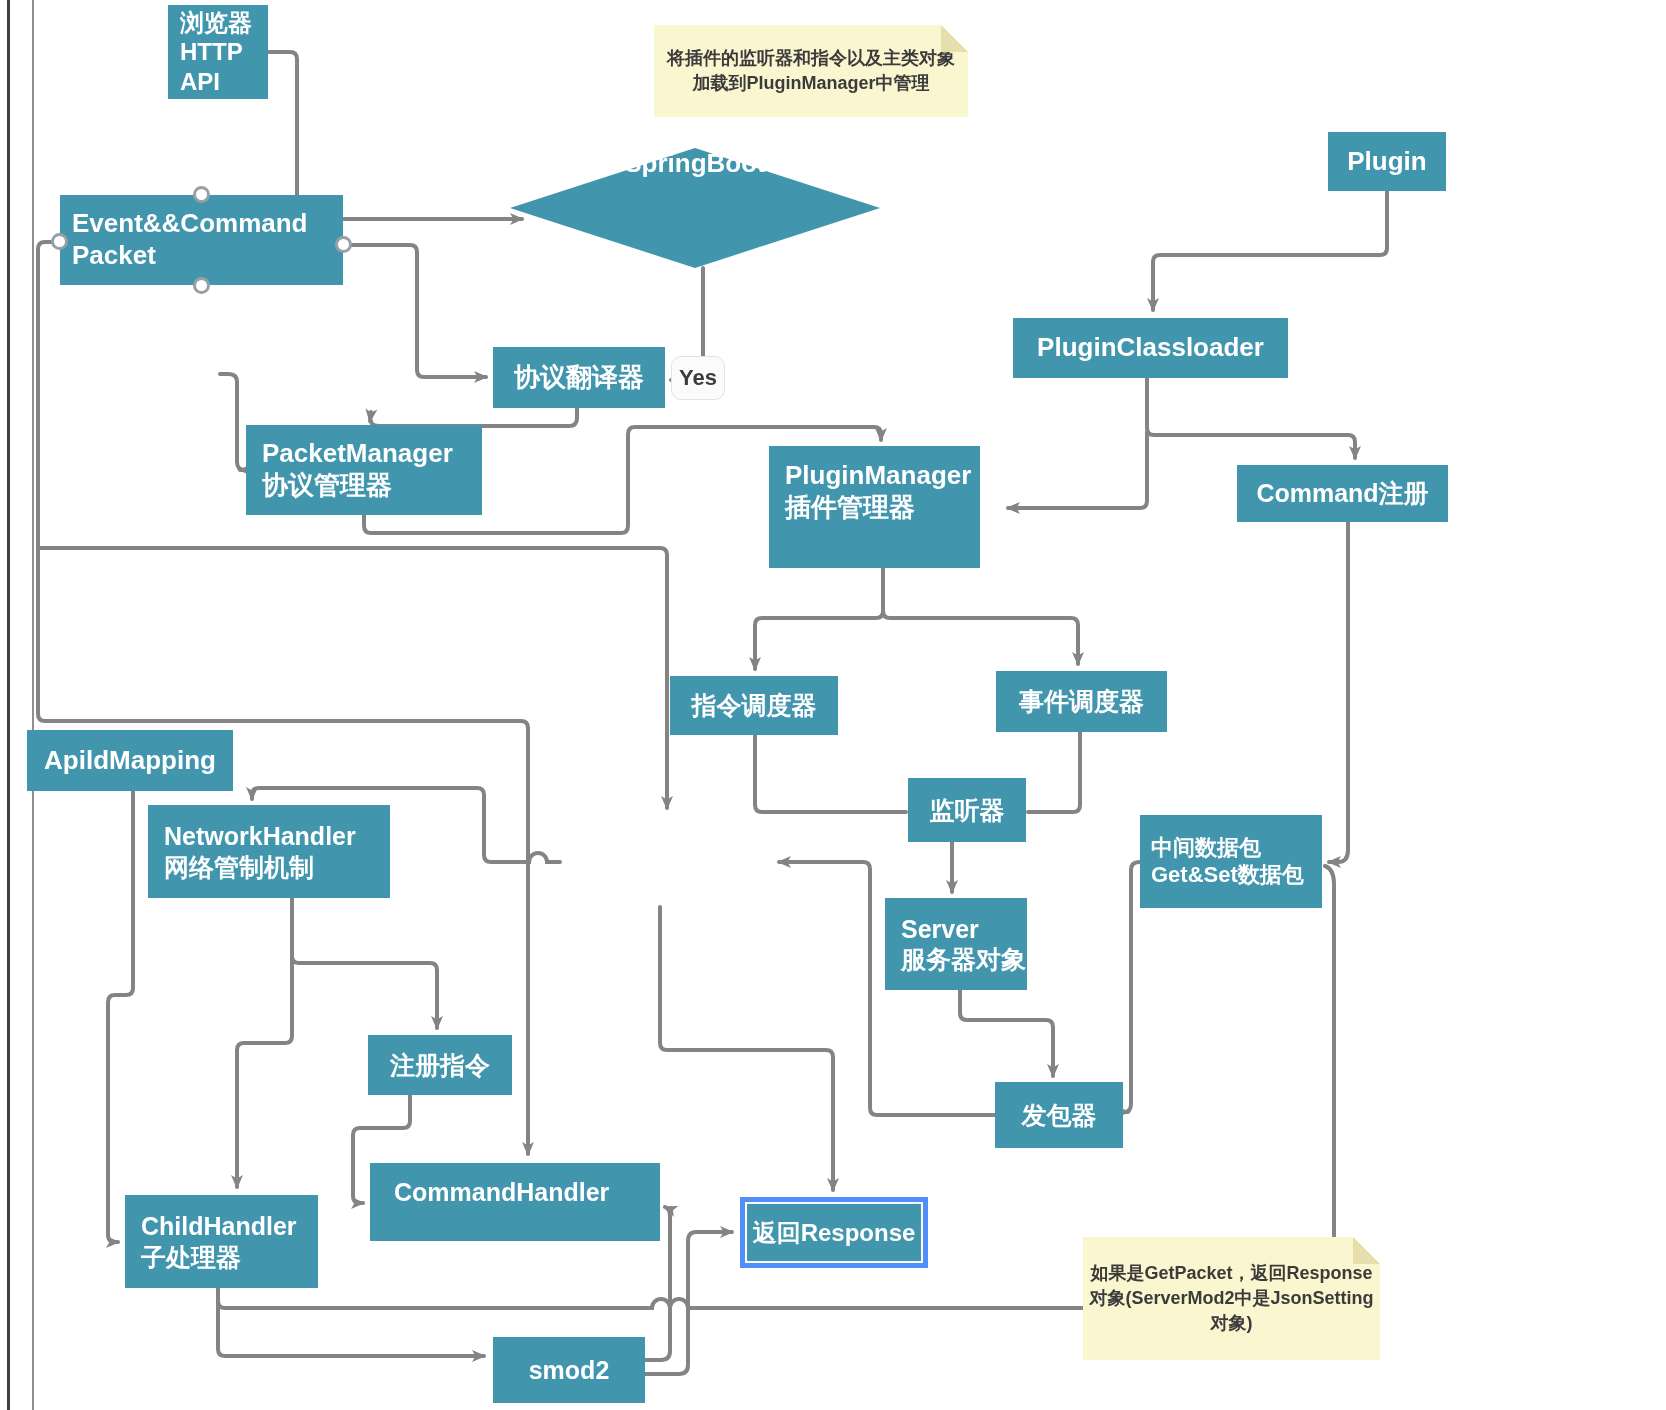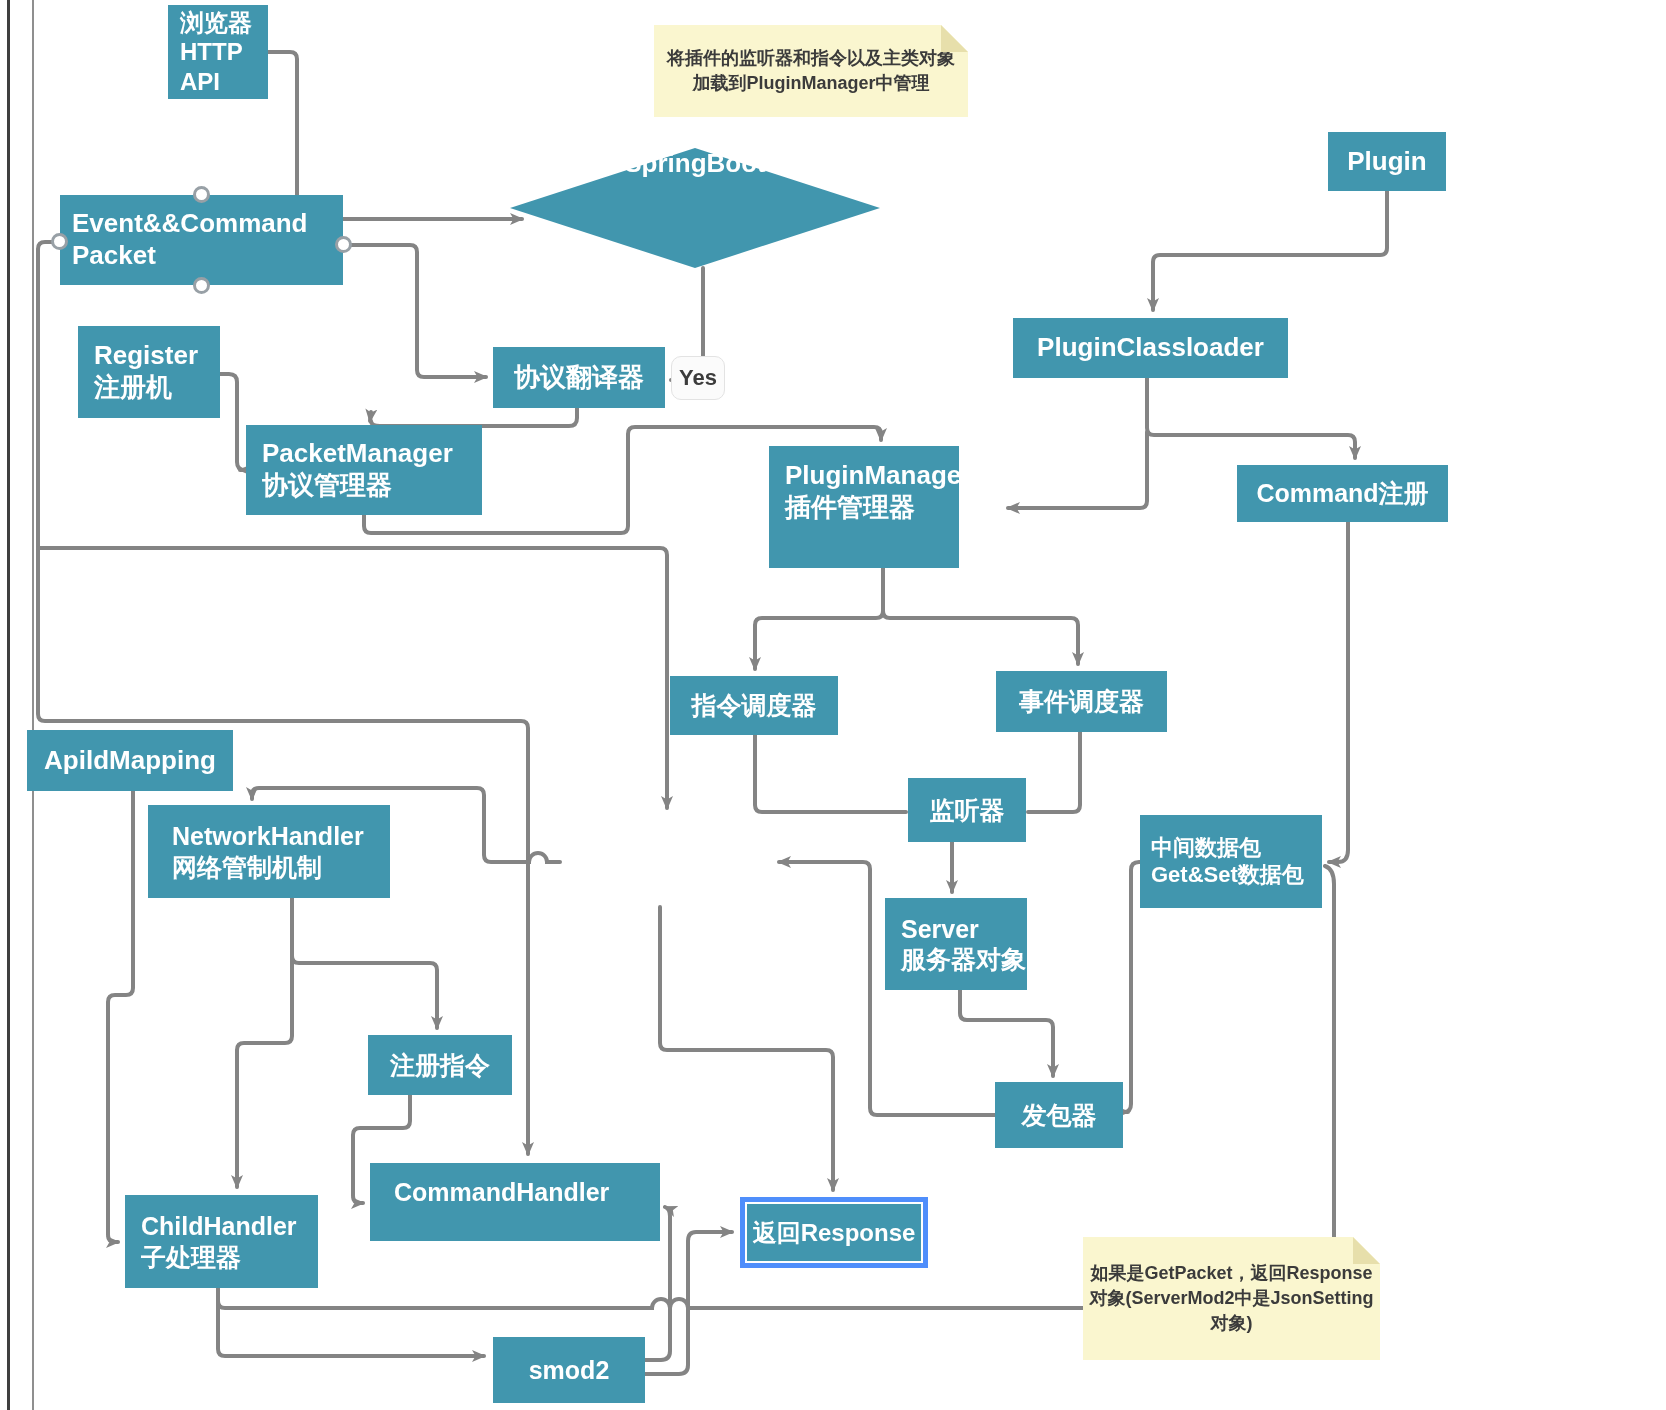--- a/index.html
+++ b/index.html
@@ -104,43 +104,39 @@
 
   <div class="node leftal" style="left:60px;top:195px;width:283px;height:90px;padding-left:12px;font-size:26px;">
     <span>Event&amp;&amp;Command</span>
     <span>Packet</span>
     <div class="handle" style="left:133px;top:-9px;"></div>
     <div class="handle" style="left:133px;bottom:-9px;"></div>
     <div class="handle" style="left:-9px;top:38px;"></div>
     <div class="handle" style="right:-9px;top:41px;"></div>
   </div>
 
-  <div class="node leftal" style="left:78px;top:326px;width:142px;height:92px;padding-left:16px;font-size:26px;">
-    <span>Register</span>
-    <span>注册机</span>
-  </div>
 
   <div class="node centered" style="left:493px;top:347px;width:172px;height:61px;font-size:26px;">
     <span>协议翻译器</span>
   </div>
 
   <div class="pill" style="left:671px;top:356px;width:52px;height:42px;font-size:22px;">
     <span>Yes</span>
   </div>
 
   <div class="node leftal" style="left:246px;top:425px;width:236px;height:90px;padding-left:16px;font-size:26px;">
     <span>PacketManager</span>
     <span>协议管理器</span>
   </div>
 
   <div class="node centered" style="left:1013px;top:318px;width:275px;height:60px;font-size:26px;">
     <span>PluginClassloader</span>
   </div>
 
-  <div class="node leftal topal" style="left:769px;top:446px;width:190px;height:122px;padding:14px 0 0 16px;font-size:26px;">
+  <div class="node leftal topal" style="left:769px;top:446px;width:211px;height:122px;padding:14px 0 0 16px;font-size:26px;">
     <span>PluginManager</span>
     <span>插件管理器</span>
   </div>
 
   <div class="node centered" style="left:1237px;top:465px;width:211px;height:57px;font-size:25px;">
     <span>Command注册</span>
   </div>
 
   <div class="node centered" style="left:670px;top:676px;width:168px;height:59px;font-size:25px;">
     <span>指令调度器</span>
@@ -161,21 +157,21 @@
 
   <div class="node leftal" style="left:885px;top:898px;width:142px;height:92px;padding-left:16px;font-size:25px;">
     <span>Server</span>
     <span>服务器对象</span>
   </div>
 
   <div class="node centered" style="left:27px;top:730px;width:206px;height:61px;font-size:26px;">
     <span>ApildMapping</span>
   </div>
 
-  <div class="node leftal" style="left:148px;top:805px;width:242px;height:93px;padding-left:24px;font-size:25px;">
+  <div class="node leftal" style="left:148px;top:805px;width:242px;height:93px;padding-left:16px;font-size:25px;">
     <span>NetworkHandler</span>
     <span>网络管制机制</span>
   </div>
 
 
   <div class="node centered" style="left:368px;top:1035px;width:144px;height:60px;font-size:25px;">
     <span>注册指令</span>
   </div>
 
   <div class="node centered" style="left:995px;top:1082px;width:128px;height:66px;font-size:25px;text-align:center;">

